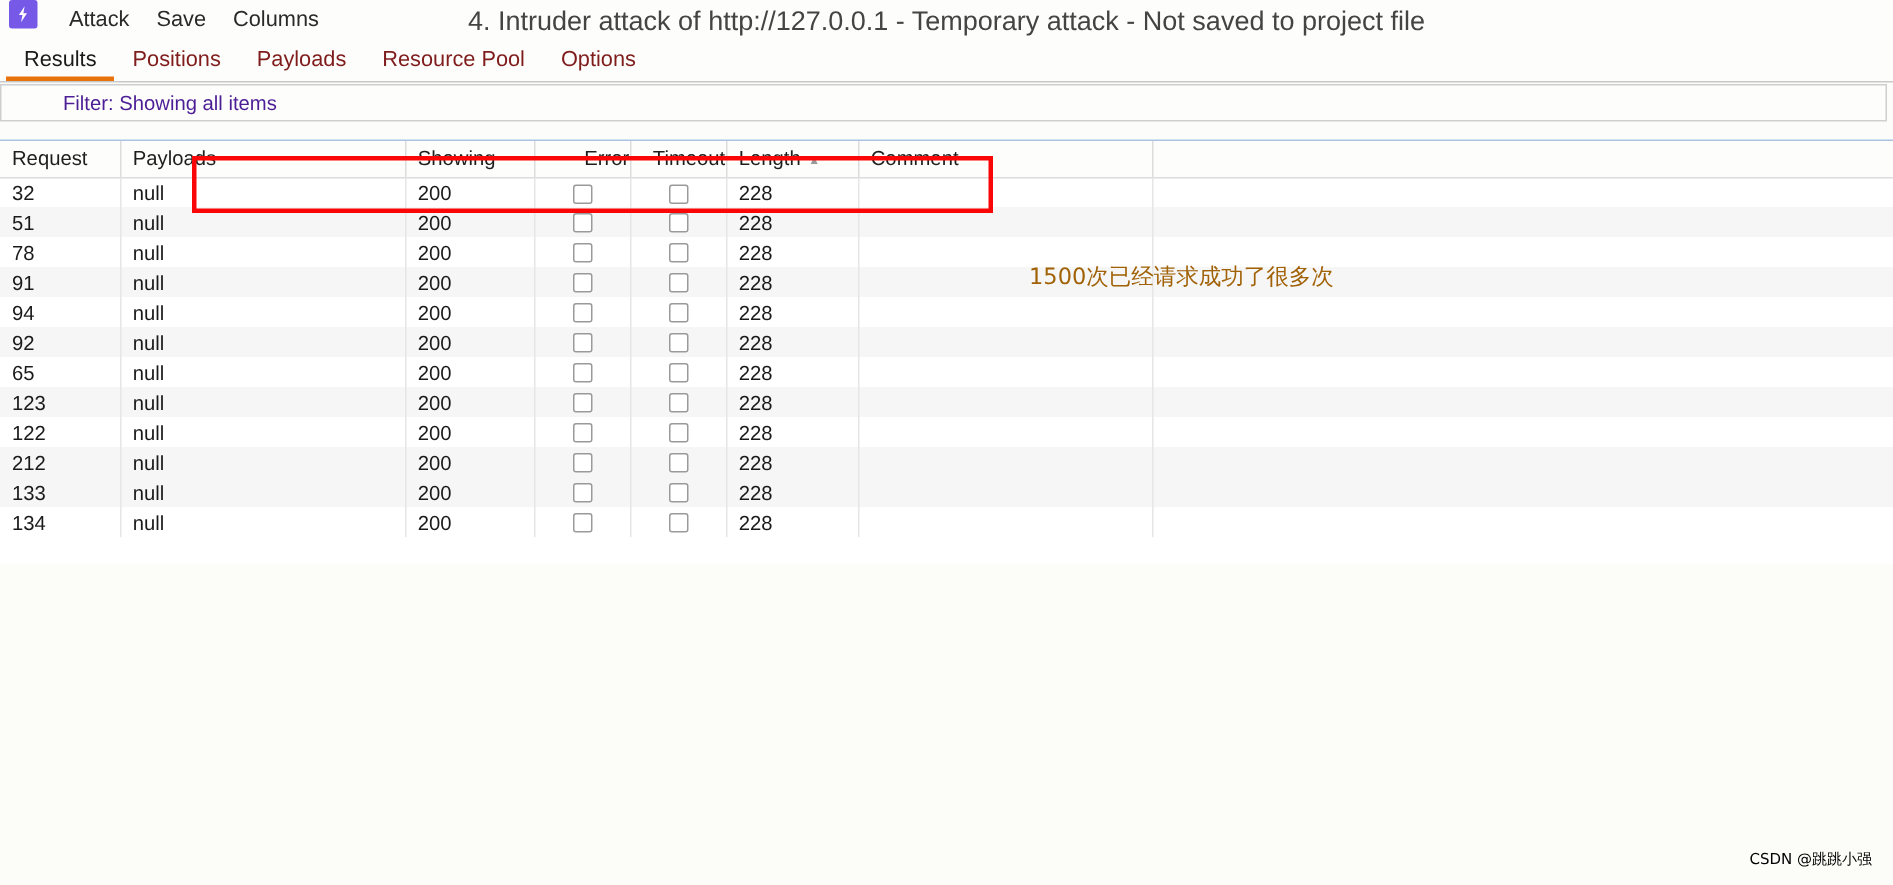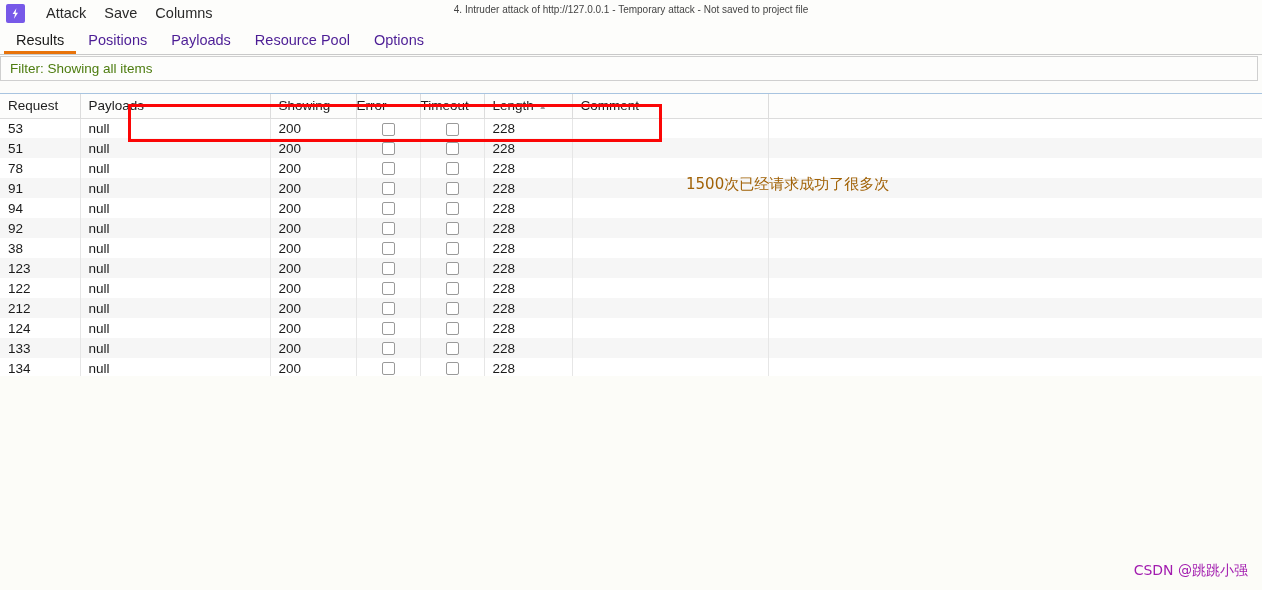--- a/index.html
+++ b/index.html
@@ -17,21 +17,20 @@
   }
 
   
   .menubar {
     position: absolute;
     left: 0; top: 0;
     width: 1262px;
     height: 27px;
     background: #fdfdfb;
     display: flex;
-    align-items: center;
   }
   .app-logo {
     width: 19px;
     height: 19px;
     margin-left: 6px;
     margin-right: 12px;
     background: #7759e8;
     border-radius: 2px;
     display: flex;
     align-items: center;
@@ -46,40 +45,40 @@
     line-height: 27px;
     cursor: default;
     white-space: nowrap;
   }
   .window-title {
     position: absolute;
     left: 0;
     top: 4px;
     width: 1262px;
     text-align: center;
-    font-size: 10px;
+    font-size: 18px;
     color: #444444;
     pointer-events: none;
     white-space: nowrap;
   }
 
   
   .tabstrip {
     position: absolute;
     left: 0; top: 27px;
     width: 1262px;
     height: 27px;
     background: #fdfdfb;
     border-bottom: 1px solid #c9c9c9;
     display: flex;
     align-items: center;
   }
   .tab {
     font-size: 14.5px;
-    color: #4c1d95;
+    color: #7f1d1d;
     padding: 0 12px;
     height: 26px;
     line-height: 24px;
     cursor: default;
     white-space: nowrap;
     border-bottom: 3px solid transparent;
     box-sizing: border-box;
   }
   .tab.first { margin-left: 4px; }
   .tab.active {
@@ -94,22 +93,23 @@
     width: 1258px;
     height: 25px;
     background: #fdfdfc;
     border: 1px solid #cfcfcf;
     box-sizing: border-box;
     display: flex;
     align-items: center;
   }
   .filterbar .ftext {
     font-size: 13.5px;
-    color: #4d7c0f;
+    color: #4c1d95;
     padding-left: 9px;
+    margin-left: 32px;
   }
 
   
   .table-wrap {
     position: absolute;
     left: 0; top: 93px;
     width: 1262px;
     height: 320px;
     background: #ffffff;
     border-top: 1px solid #a8c4e0;
@@ -129,21 +129,21 @@
     text-align: left;
     height: 24px;
     background: #fdfdfc;
     border-right: 1px solid #dcdcdc;
     border-bottom: 1px solid #dcdcdc;
     padding: 0 0 0 8px;
     box-sizing: border-box;
     white-space: nowrap;
     position: relative;
   }
-  table.results th.center { text-align: left; padding-left: 0; margin-top: 12px; }
+  table.results th.center { text-align: right; padding-left: 0; margin-top: 12px; }
   table.results th.last { border-right: none; }
   table.results td {
     font-size: 13.5px;
     color: #1a1a1a;
     height: 20px;
     border-right: 1px solid #e6e6e6;
     padding: 0 0 0 8px;
     box-sizing: border-box;
     white-space: nowrap;
     vertical-align: middle;
@@ -193,22 +193,22 @@
     z-index: 40;
     pointer-events: none;
   }
 
   
   .watermark {
     position: absolute;
     right: 14px;
     bottom: 10px;
     font-family: "DejaVu Sans", sans-serif;
-    font-size: 14px;
-    color: #a21caf;
+    font-size: 10px;
+    color: #000000;
     white-space: nowrap;
     user-select: none;
   }
 
   
   .lower-canvas {
     position: absolute;
     left: 0;
     top: 376px;
     width: 1262px;
@@ -262,21 +262,21 @@
         <th>Showing</th>
         <th class="center">Error</th>
         <th class="center">Timeout</th>
         <th><span>Length</span><span class="sort-arrow">▲</span></th>
         <th>Comment</th>
         <th class="last"></th>
       </tr>
     </thead>
     <tbody>
         <tr class="row-norm">
-          <td>53</td>
+          <td>32</td>
           <td>null</td>
           <td>200</td>
           <td class="center"><span class="cbox"></span></td>
           <td class="center"><span class="cbox"></span></td>
           <td>228</td>
           <td></td>
           <td class="last"></td>
         </tr>
         <tr class="row-alt">
           <td>51</td>
@@ -322,21 +322,21 @@
           <td>92</td>
           <td>null</td>
           <td>200</td>
           <td class="center"><span class="cbox"></span></td>
           <td class="center"><span class="cbox"></span></td>
           <td>228</td>
           <td></td>
           <td class="last"></td>
         </tr>
         <tr class="row-norm">
-          <td>38</td>
+          <td>65</td>
           <td>null</td>
           <td>200</td>
           <td class="center"><span class="cbox"></span></td>
           <td class="center"><span class="cbox"></span></td>
           <td>228</td>
           <td></td>
           <td class="last"></td>
         </tr>
         <tr class="row-alt">
           <td>123</td>
@@ -353,30 +353,20 @@
           <td>null</td>
           <td>200</td>
           <td class="center"><span class="cbox"></span></td>
           <td class="center"><span class="cbox"></span></td>
           <td>228</td>
           <td></td>
           <td class="last"></td>
         </tr>
         <tr class="row-alt">
           <td>212</td>
-          <td>null</td>
-          <td>200</td>
-          <td class="center"><span class="cbox"></span></td>
-          <td class="center"><span class="cbox"></span></td>
-          <td>228</td>
-          <td></td>
-          <td class="last"></td>
-        </tr>
-        <tr class="row-norm">
-          <td>124</td>
           <td>null</td>
           <td>200</td>
           <td class="center"><span class="cbox"></span></td>
           <td class="center"><span class="cbox"></span></td>
           <td>228</td>
           <td></td>
           <td class="last"></td>
         </tr>
         <tr class="row-alt">
           <td>133</td>

